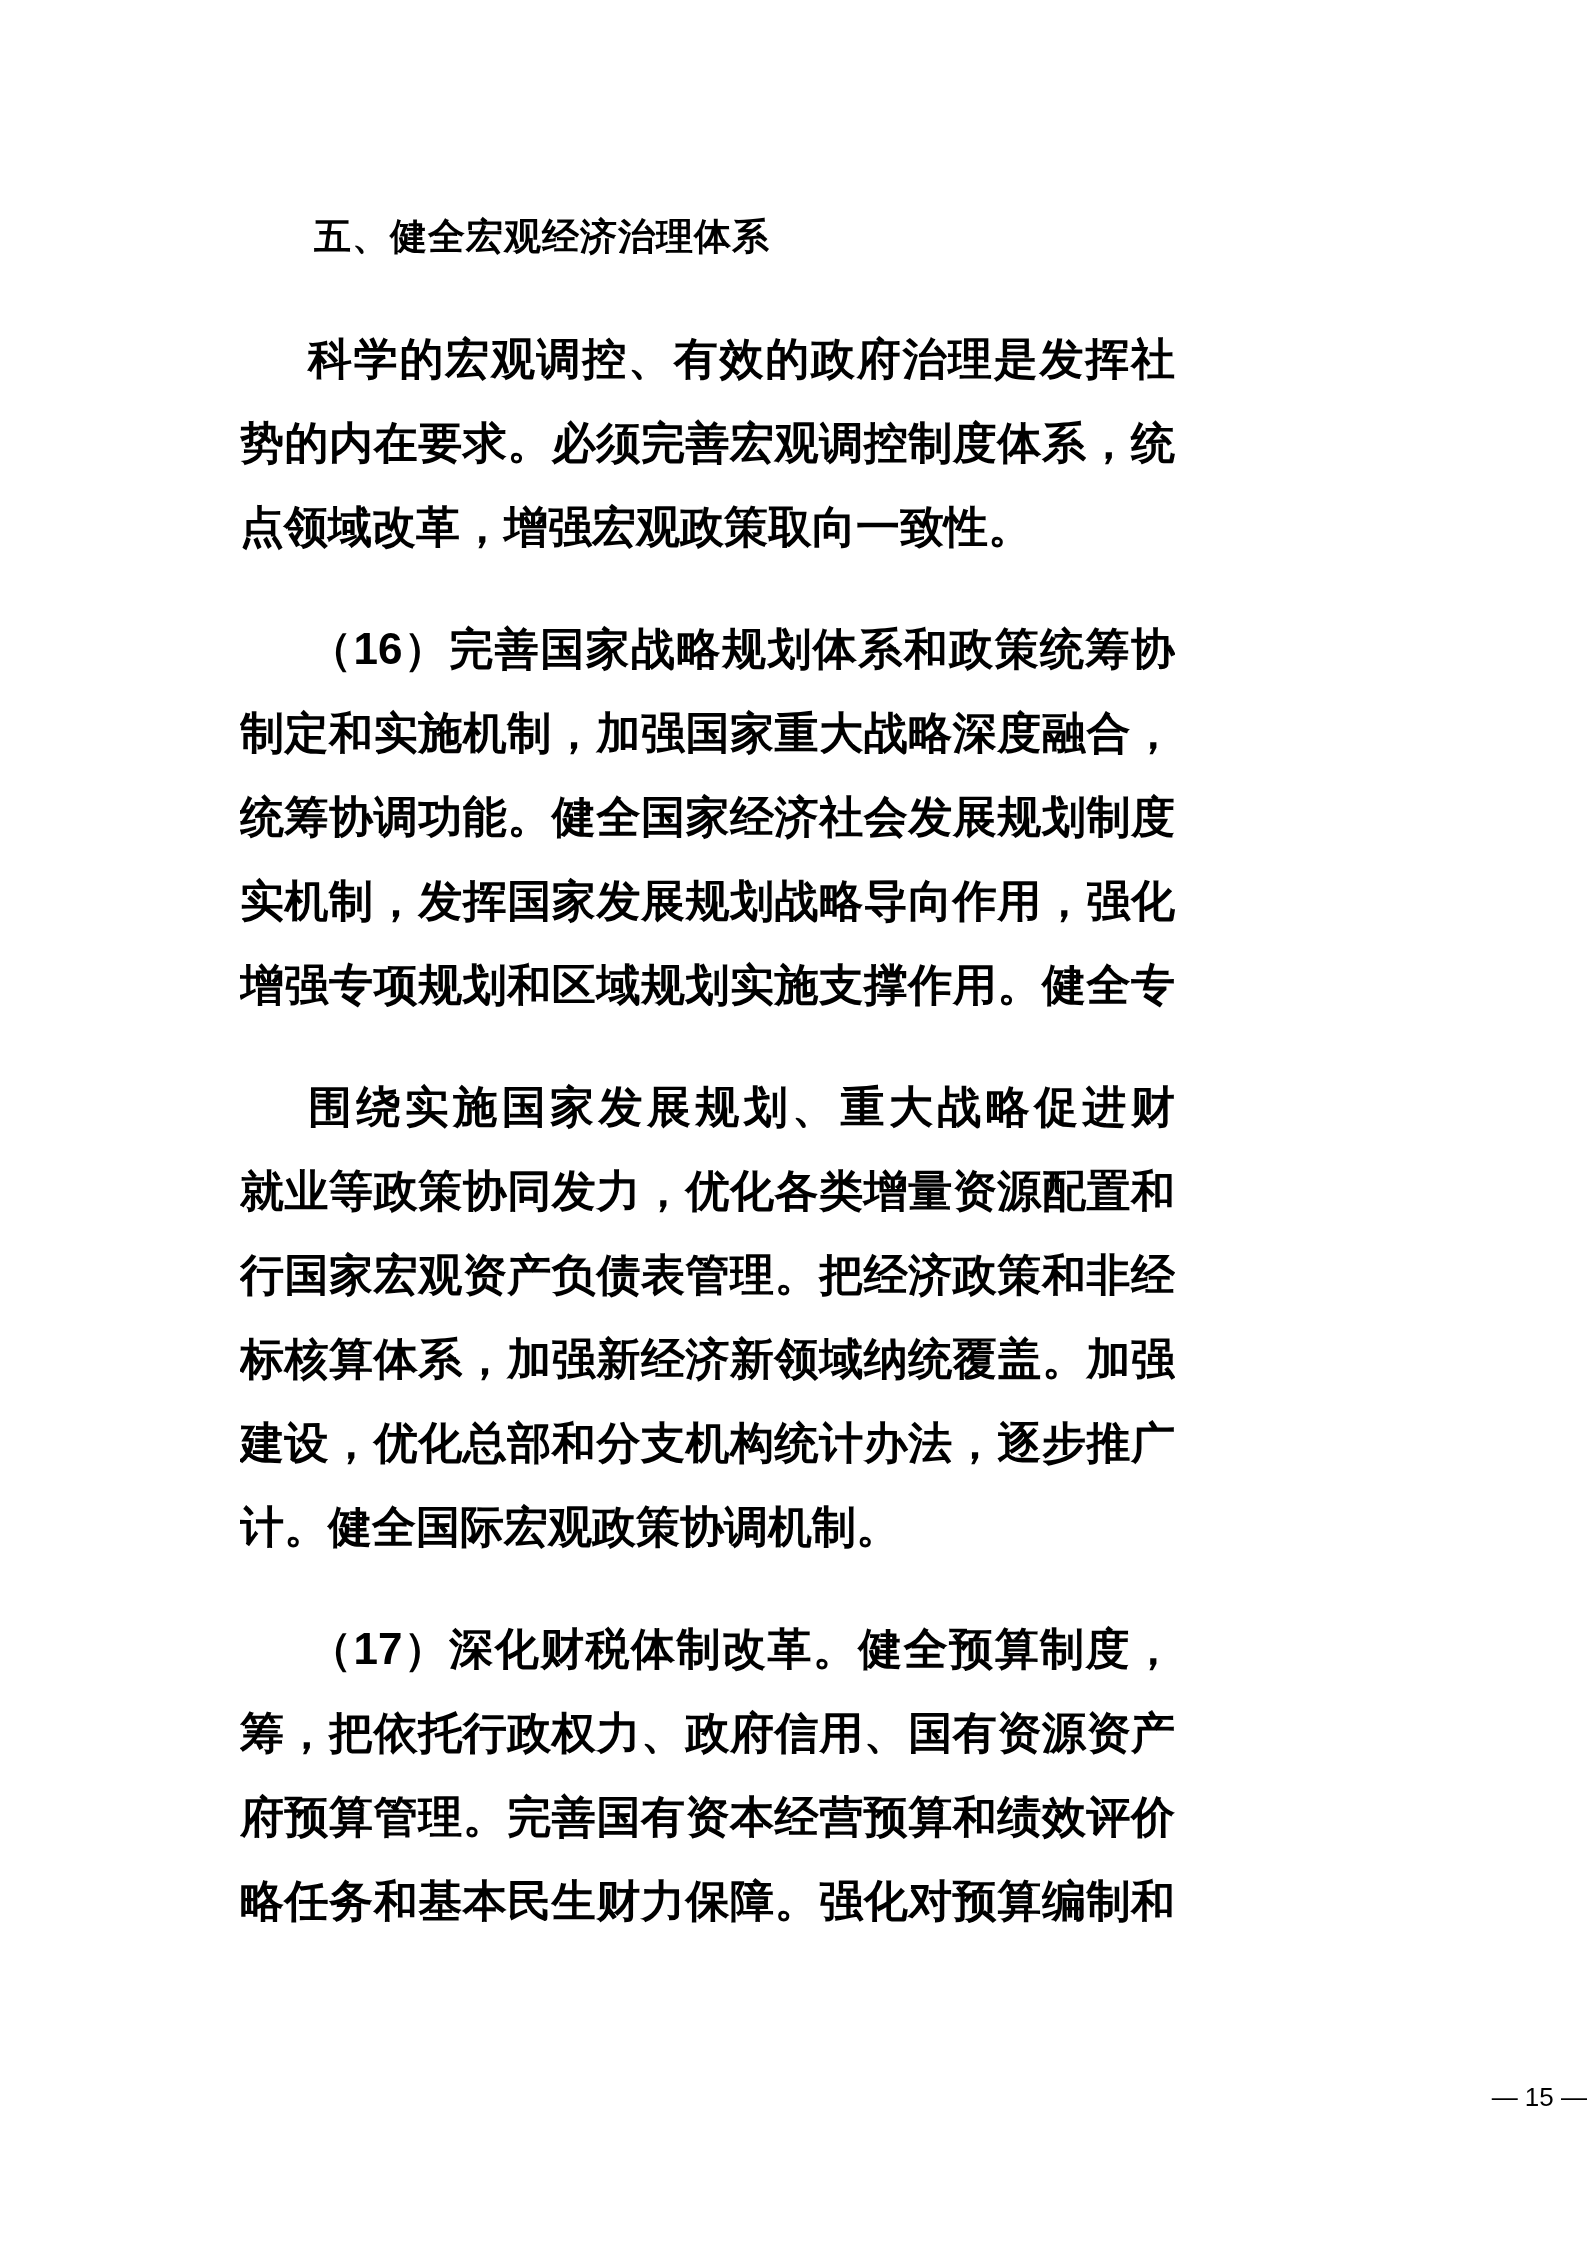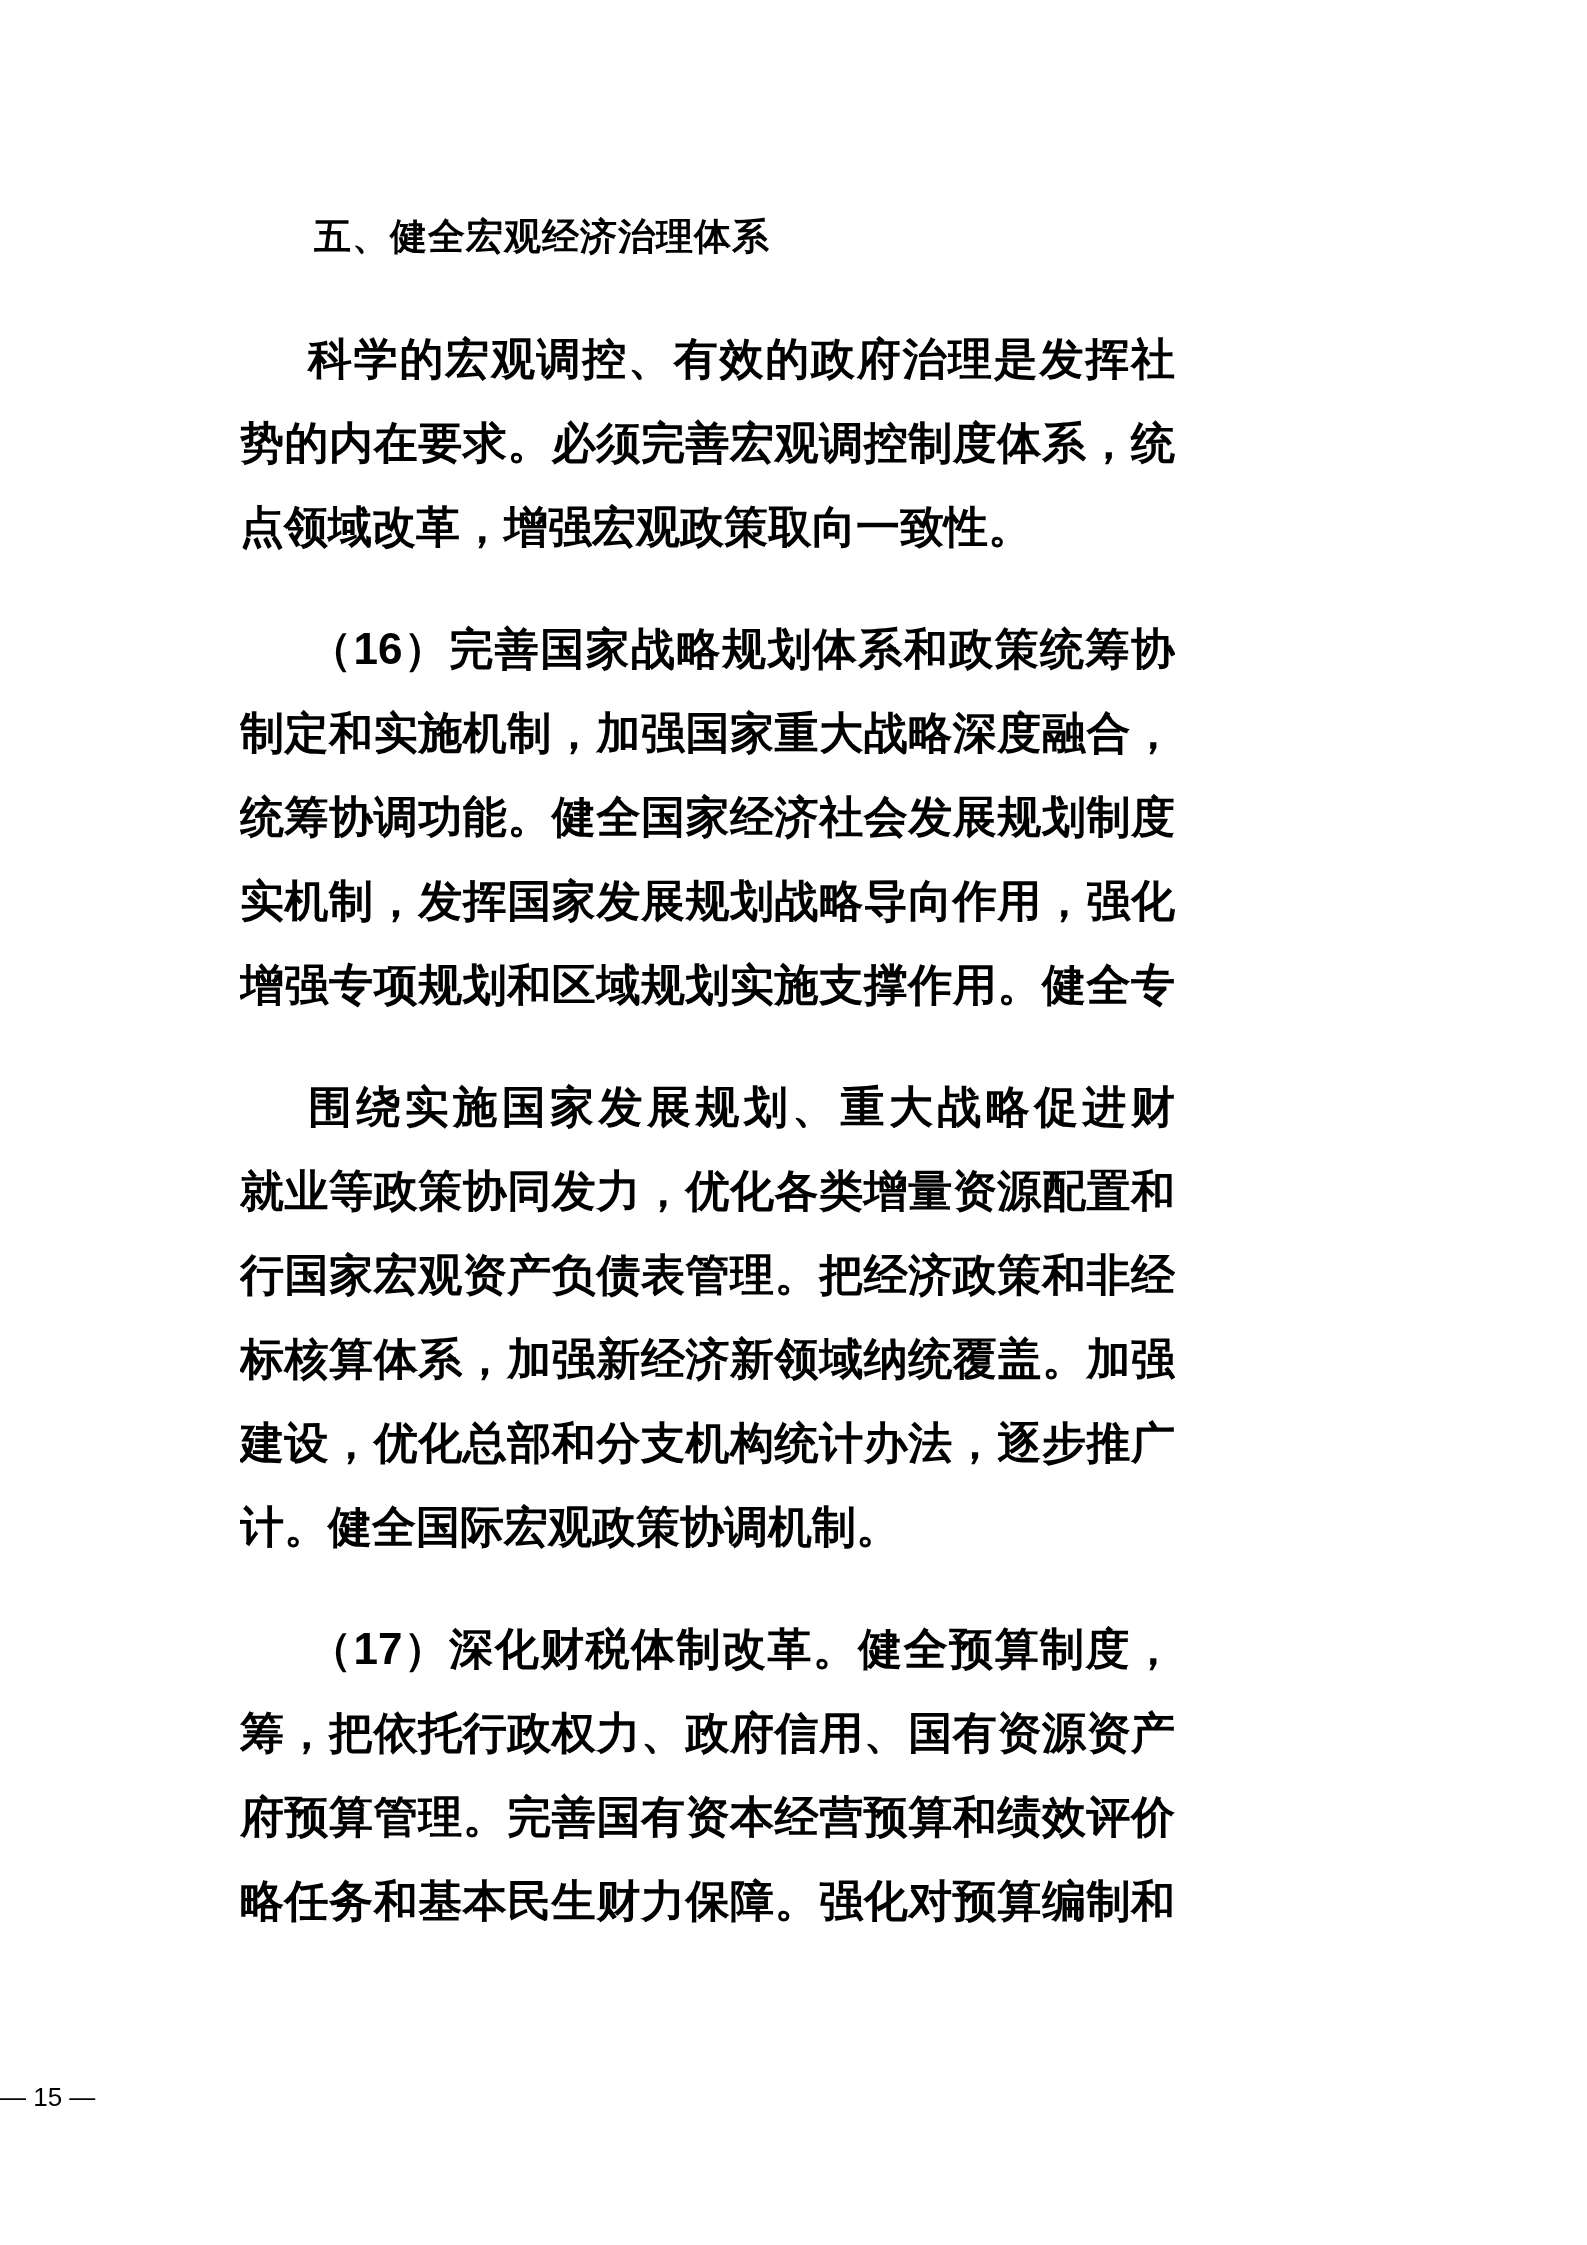--- a/index.html
+++ b/index.html
@@ -50,21 +50,21 @@
     text-indent: 68px;
   }
   .line.last {
     text-align-last: left;
   }
   .footer {
     position: absolute;
     left: 0;
     right: 0;
     top: 2082px;
-    text-align: left;
+    text-align: right;
     font-size: 26px;
     color: #000000;
   }
 </style>
 </head>
 <body>
 
 <div class="page">
   <div class="content">
     <h1 class="heading">五、健全宏观经济治理体系</h1>

